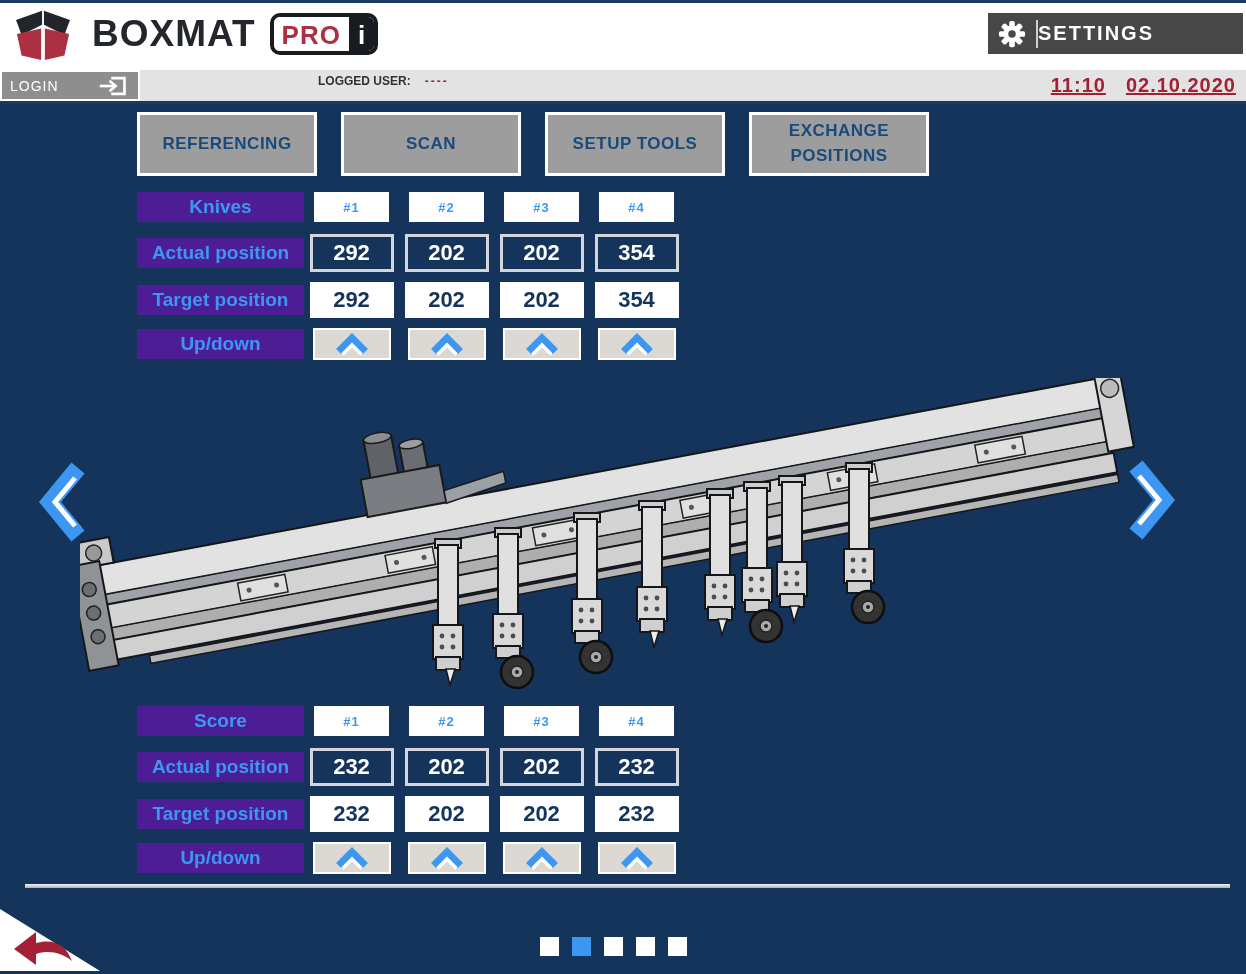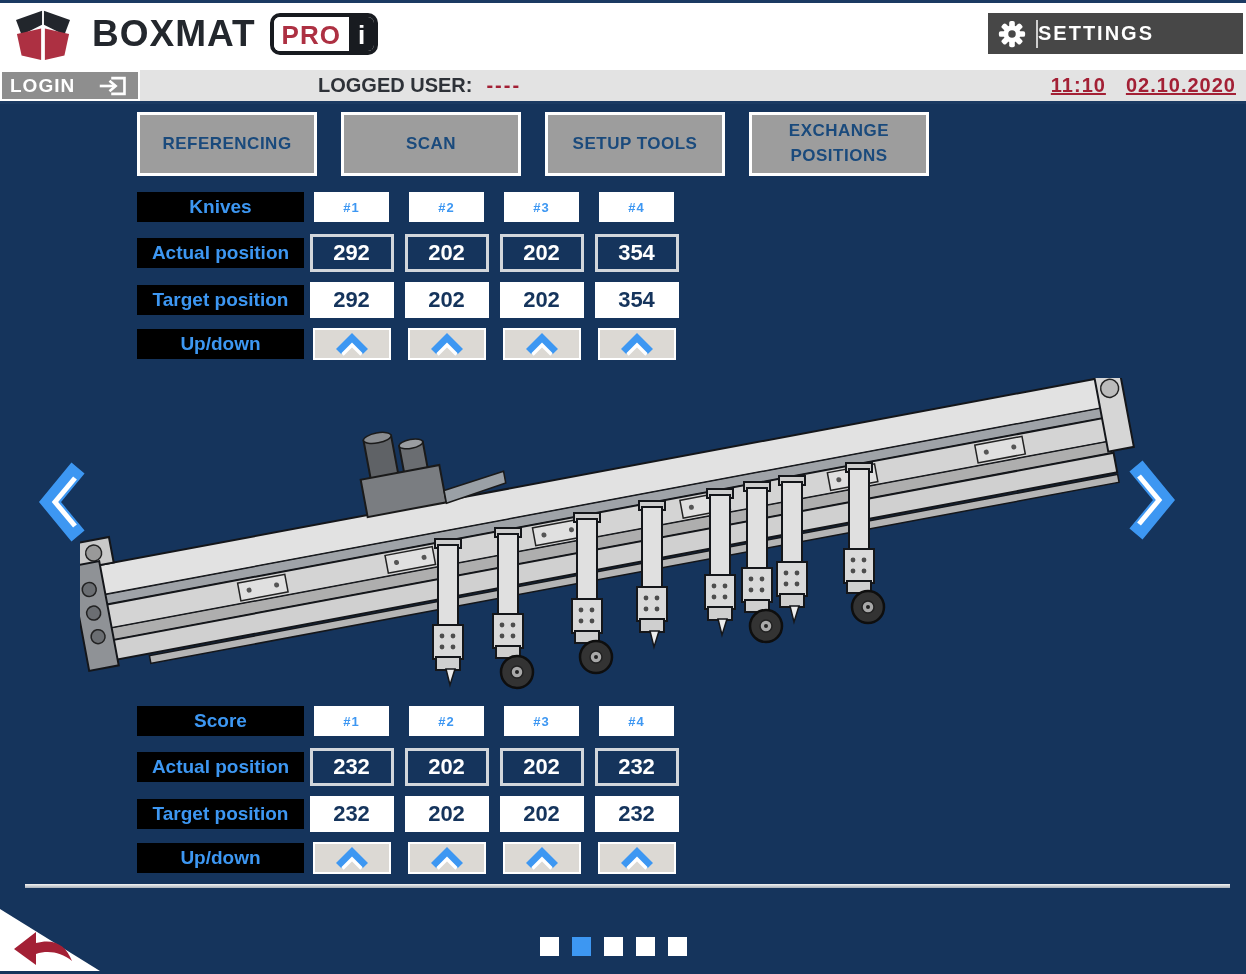--- a/index.html
+++ b/index.html
@@ -26,39 +26,39 @@
   .settings-btn .gearwrap{width:48px;display:flex;justify-content:center;}
   .settings-btn .sep{width:2px;height:28px;background:#cfcfcf;}
   .settings-btn .lbl{flex:1;text-align:left;color:#fff;font-weight:bold;font-size:20px;letter-spacing:2px;}
 
   
   .userbar{position:absolute;top:70px;left:0;right:0;height:34px;background:var(--bar-gray);
            border-bottom:3px solid var(--navy-deep);}
   .login-btn{position:absolute;left:0;top:0;width:140px;height:31px;background:var(--login-gray);
              border:2px solid #fff;display:flex;align-items:center;justify-content:space-between;
              padding:0 10px 0 8px;cursor:pointer;}
-  .login-btn .lbl{color:#fff;font-weight:bold;font-size:19px;letter-spacing:1px;}
-  .logged{position:absolute;left:318px;top:4px;font-size:20px;font-weight:bold;color:#2e3238;
+  .login-btn .lbl{color:#fff;font-weight:normal;font-size:14px;letter-spacing:1px;}
+  .logged{position:absolute;left:318px;top:4px;font-size:12px;font-weight:bold;color:#2e3238;
           display:flex;gap:14px;align-items:center;}
   .logged .dashes{color:var(--crimson);letter-spacing:2px;}
   .clock{position:absolute;right:10px;top:4px;display:flex;gap:20px;font-size:20px;font-weight:bold;
          color:var(--crimson);letter-spacing:1px;text-decoration:underline;}
 
   
   .navrow{position:absolute;left:137px;top:112px;display:flex;gap:24px;}
   .navbtn{width:180px;height:64px;background:var(--btn-gray);border:3px solid #fff;
           color:var(--btn-text);font-weight:bold;font-size:17px;letter-spacing:.5px;
           display:flex;align-items:center;justify-content:center;text-align:center;
           line-height:1.45;padding:2px 14px;cursor:pointer;}
 
   
   .postable{position:absolute;left:137px;width:740px;}
   .trow{display:grid;grid-template-columns:167px repeat(4,95px);align-items:center;}
   .trow .dcell{display:flex;justify-content:center;}
-  .lblbox{background:#000000;height:30px;display:flex;align-items:center;justify-content:center;
+  .lblbox{background:#4c1d95;height:30px;display:flex;align-items:center;justify-content:center;
           color:var(--accent);font-weight:bold;font-size:19px;}
   .hdrbox{background:#fff;width:75px;height:30px;display:flex;align-items:center;justify-content:center;
           color:var(--accent);font-weight:bold;font-size:13px;letter-spacing:1px;}
   .vbox{width:84px;height:38px;display:flex;align-items:center;justify-content:center;
         font-weight:bold;font-size:22px;}
   .vbox.dark{background:var(--navy);border:3px solid #d2d6db;color:#fff;}
   .vbox.light{background:#fff;color:var(--navy);height:36px;}
   .updown{width:78px;height:32px;background:var(--updown-gray);border:2px solid #fff;
           display:flex;align-items:center;justify-content:center;cursor:pointer;}
   .r1{margin-bottom:12px;} .r2{margin-bottom:10px;} .r3{margin-bottom:10px;}

